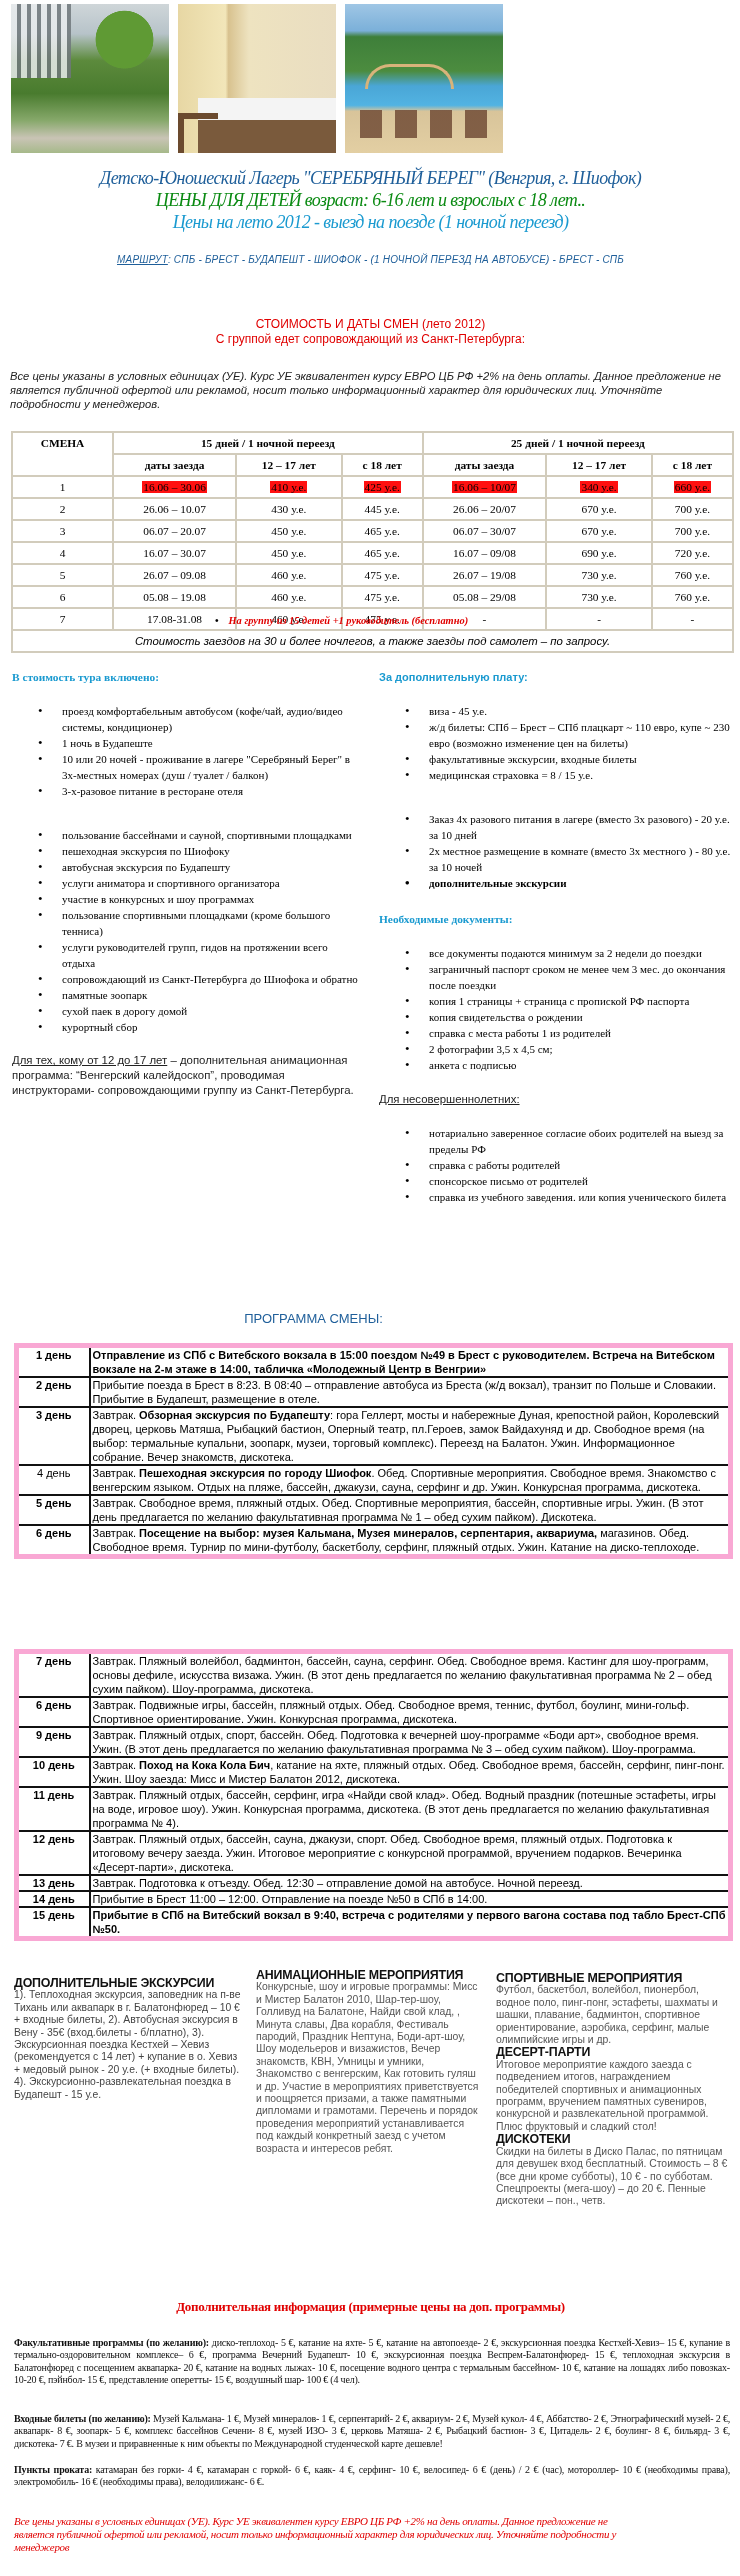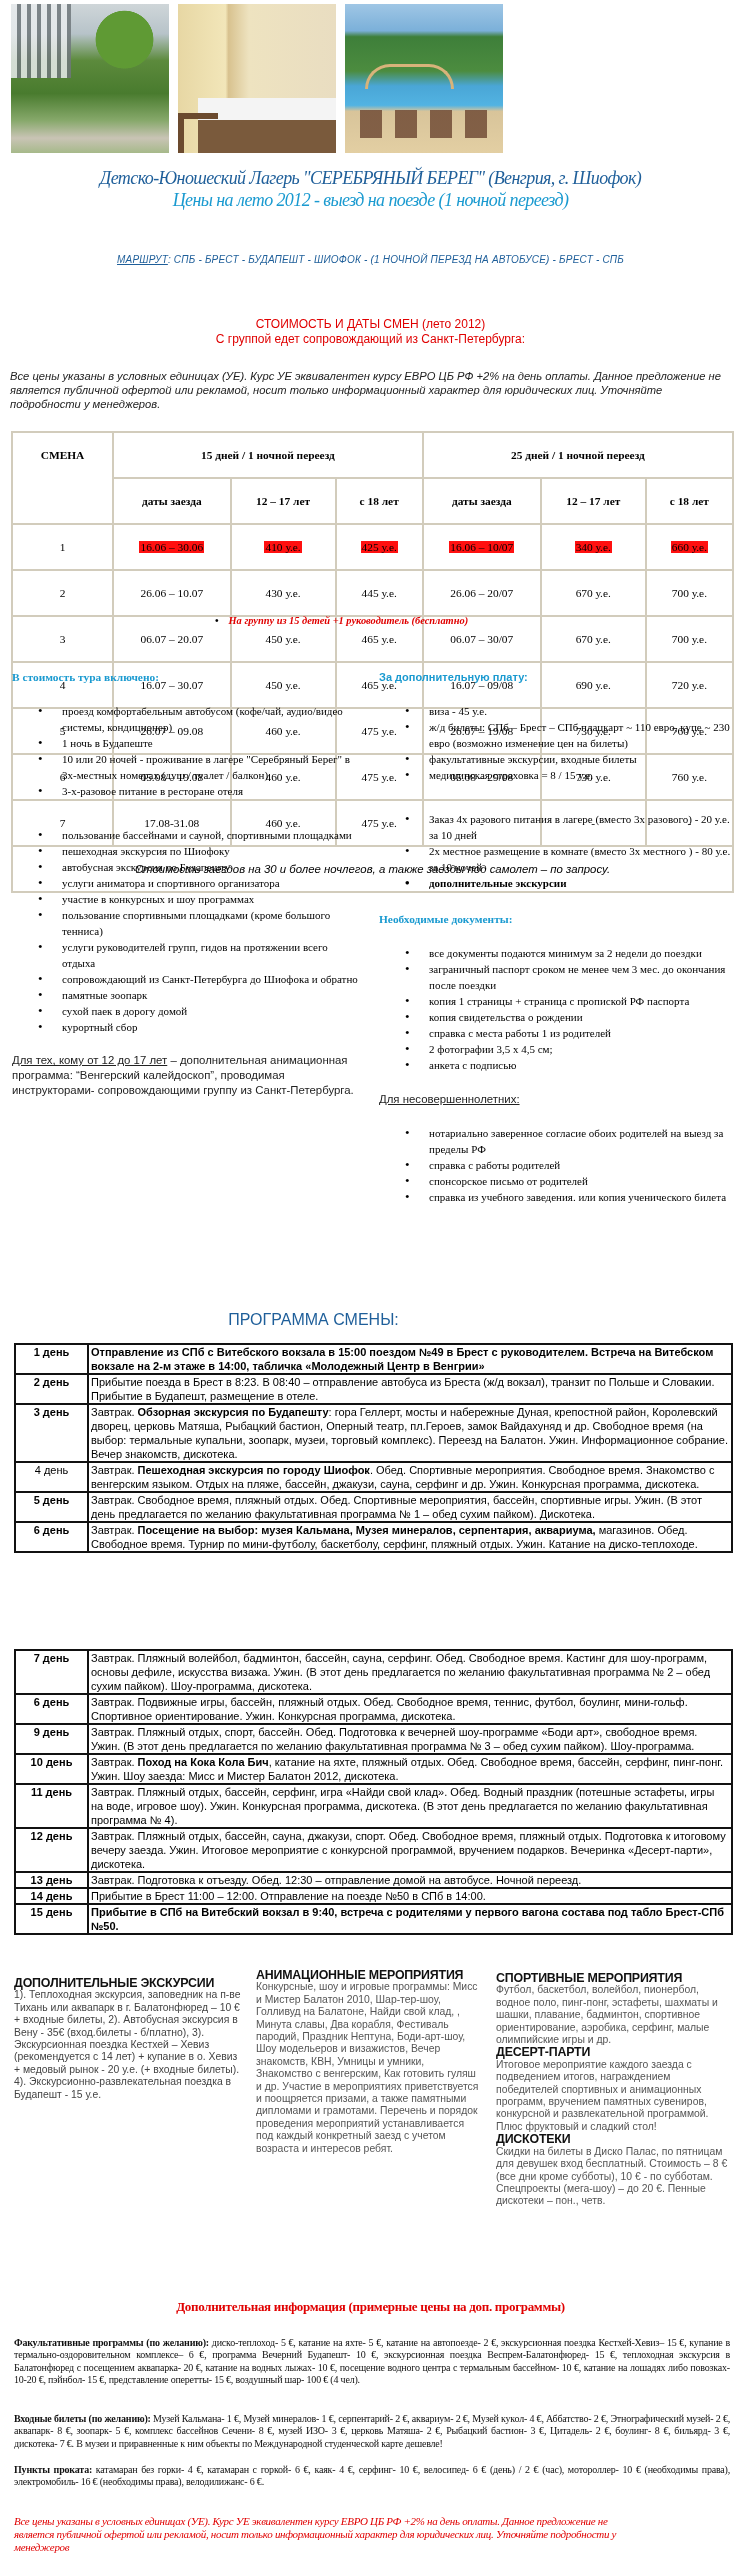--- a/index.html
+++ b/index.html
@@ -25,44 +25,44 @@
   .title-block .t3 { color: #1a9ad0; font-size: 18px; line-height: 22px; letter-spacing: -0.6px; }
 
   .route { position: absolute; top: 254px; left: 0; width: 741px; text-align: center; color: #1f5f9a; font-style: italic; font-size: 10px; letter-spacing: 0.2px; }
   .route u { text-decoration: underline; }
 
   .price-head { position: absolute; top: 317px; left: 0; width: 741px; text-align: center; color: #e00000; font-size: 12px; line-height: 15px; }
 
   .disclaimer { position: absolute; top: 369px; left: 10px; width: 724px; font-style: italic; font-size: 11.2px; line-height: 14px; color: #222; }
 
   table.prices { position: absolute; top: 431px; left: 11px; width: 723px; border-collapse: collapse; font-family: "Liberation Serif", serif; font-size: 11.4px; border: 2px solid #c8c0ad; }
-  table.prices td, table.prices th { border: 2px solid #d2ccbc; text-align: center; height: 17px; padding: 16px; font-weight: normal; }
+  table.prices td, table.prices th { border: 2px solid #d2ccbc; text-align: center; height: 17px; padding: 4px; font-weight: normal; }
   table.prices th { font-weight: bold; }
   table.prices .hl { background: #ff1010; padding: 0 1px; }
   table.prices .note { font-family: "Liberation Sans", sans-serif; font-style: italic; font-size: 11.4px; height: 18px; }
 
   .group-note { position: absolute; top: 615px; left: 0; width: 683px; text-align: center; font-family: "Liberation Serif", serif; font-style: italic; font-weight: bold; font-size: 10.4px; color: #e00000; }
   .group-note .bul { color: #000; font-style: normal; margin-right: 10px; }
 
   .col-left { position: absolute; top: 671px; left: 12px; width: 347px; }
   .col-right { position: absolute; top: 671px; left: 379px; width: 357px; }
   .sec-title { color: #1a9ad0; font-weight: bold; font-size: 11px; margin: 0 0 20px 0; }
   .sec-title.serif { font-family: "Liberation Serif", serif; font-size: 11.4px; }
   ul.ser { margin: 0; padding: 0 0 0 50px; font-family: "Liberation Serif", serif; font-size: 11px; line-height: 16px; list-style: none; }
   ul.ser li { position: relative; }
   ul.ser li::before { content: "•"; position: absolute; left: -24px; top: 0; font-size: 13px; }
   ul.ser li.gap { margin-top: 28px; }
   ul.ser li.bold { font-weight: bold; }
   .teen { margin-top: 18px; font-size: 11.4px; line-height: 15px; color: #222; }
   .teen u { text-decoration: underline; }
   .minors-title { font-size: 11.4px; color: #222; text-decoration: underline; margin: 20px 0 20px 0; }
 
-  .prog-title { position: absolute; top: 1311px; left: 0; width: 627px; text-align: center; color: #1f5f9a; font-size: 16px; }
-
-  table.prog { position: absolute; left: 14px; width: 719px; border-collapse: collapse; font-size: 11px; line-height: 14px; border: 2px solid #f9a8d4; }
+  .prog-title { position: absolute; top: 1311px; left: 0; width: 627px; text-align: center; color: #1f5f9a; font-size: 13px; }
+
+  table.prog { position: absolute; left: 14px; width: 719px; border-collapse: collapse; font-size: 11px; line-height: 14px; border: 5px solid #f9a8d4; }
   table.prog td { border: 2px solid #111; vertical-align: top; padding: 0 2px; }
   table.prog td.day { width: 73px; text-align: center; font-weight: bold; padding-top: 0; }
   table.prog td.day.norm { font-weight: normal; }
   table.prog td.desc { padding-left: 2px; }
   #prog1 { top: 1343px; }
   #prog2 { top: 1649px; }
 
   .info3 { position: absolute; top: 1969px; left: 14px; width: 719px; }
   .info3 .c { position: absolute; top: 0; font-size: 10.4px; line-height: 12.4px; color: #555; }
   .info3 .c h4 { margin: 0; color: #111; font-size: 12.4px; font-weight: bold; letter-spacing: -0.2px; }
@@ -94,20 +94,21 @@
       <div class="frame"></div>
     </div>
   <div class="photo p3">
       <div class="bridge"></div>
       <div class="tables"></div>
     </div>
 </div>
 
 <div class="title-block">
   <div class="t1">Детско-Юношеский Лагерь "СЕРЕБРЯНЫЙ БЕРЕГ" (Венгрия, г. Шиофок)</div>
+  <div class="t2">ЦЕНЫ ДЛЯ ДЕТЕЙ возраст: 6-16 лет и взрослых с 18 лет..</div>
   <div class="t3">Цены на лето 2012 - выезд на поезде (1 ночной переезд)</div>
 </div>
 
 <div class="route">
   <u>МАРШРУТ</u><span>: СПБ - БРЕСТ - БУДАПЕШТ - ШИОФОК - (1 НОЧНОЙ ПЕРЕЗД НА АВТОБУСЕ) - БРЕСТ - СПБ</span>
 </div>
 
 <div class="price-head">
   <div>СТОИМОСТЬ И ДАТЫ СМЕН (лето 2012)</div>
   <div>С группой едет сопровождающий из Санкт-Петербурга:</div>

